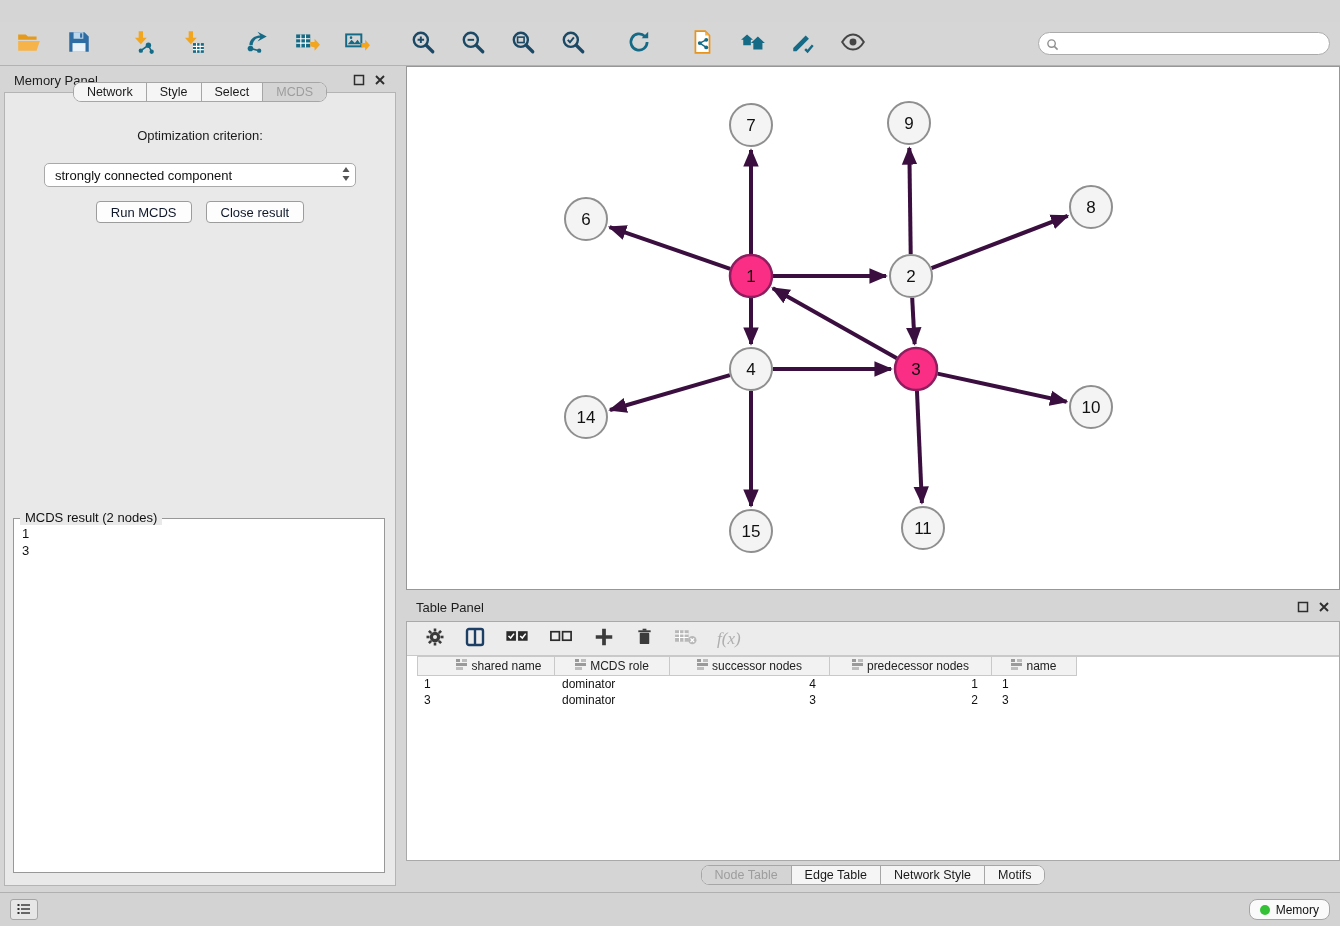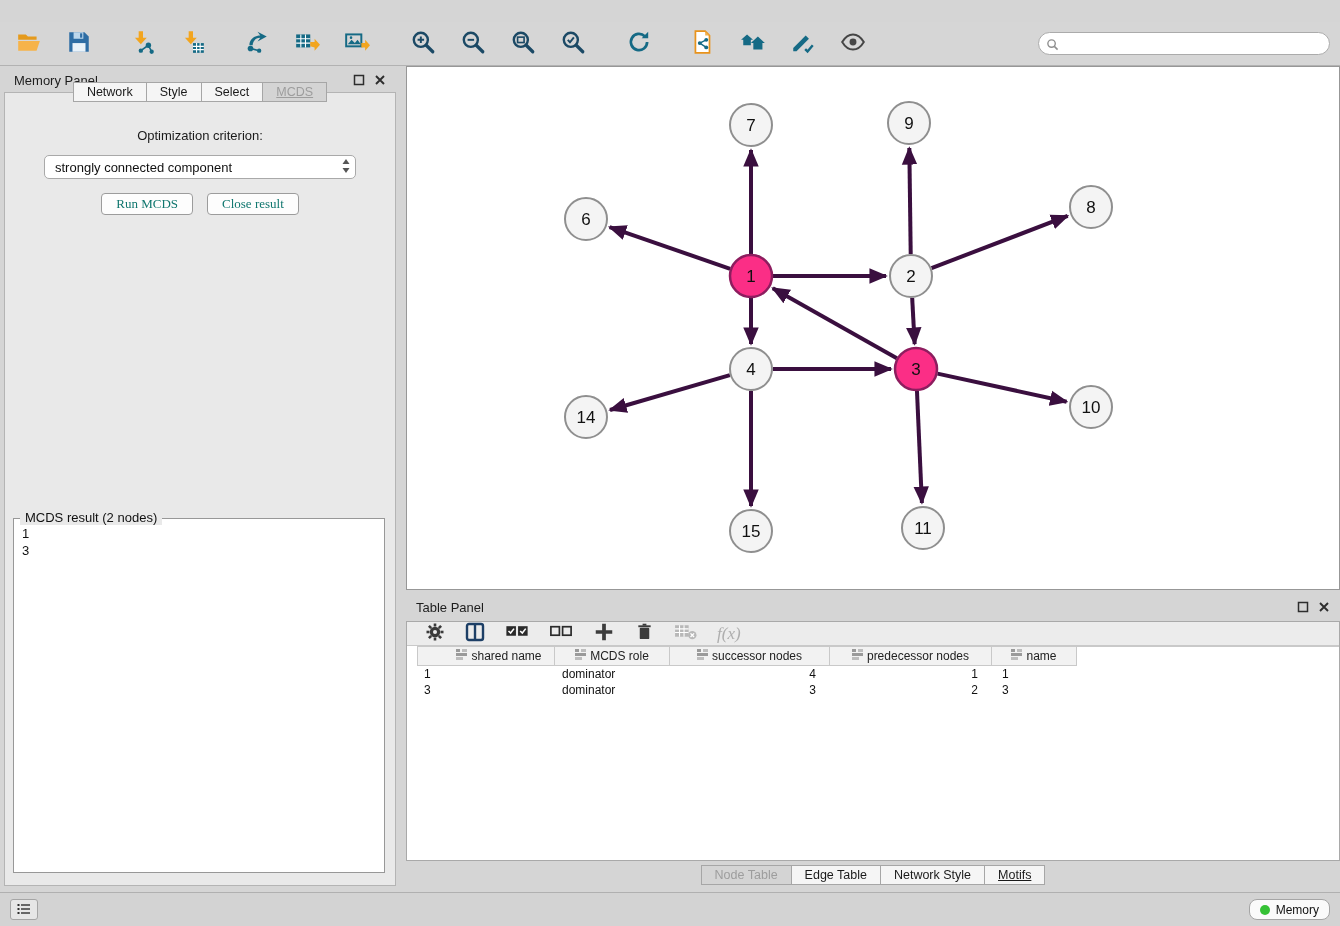--- a/index.html
+++ b/index.html
@@ -26,32 +26,32 @@
   
   .panel-header { height:24px; display:flex; align-items:center; padding:0 10px; font-size:13px; color:#1d1d1d; }
   .win-btns { margin-left:auto; display:flex; gap:9px; align-items:center; }
   .win-btns svg { display:block; }
 
   
   .control-panel { position:absolute; left:4px; top:68px; width:392px; height:818px; }
   .cp-body { position:absolute; left:0; top:24px; right:0; bottom:0;
     background:#e9e9e9; border:1px solid #b4b4b4; }
   .cp-tabs-row { display:flex; justify-content:center; margin-top:-11px; }
-  .seg { display:inline-flex; border:1px solid #a6a6a6; border-radius:0; overflow:hidden; background:#f5f5f5; }
+  .seg { display:inline-flex; border:1px solid #a6a6a6; border-radius:8px; overflow:hidden; background:#f5f5f5; }
   .seg-tab { padding:2px 13px; font-size:12.5px; color:#1a1a1a; border-right:1px solid #a6a6a6; background:#f5f5f5; white-space:nowrap; }
-  .seg-tab:last-child { border-right:none;text-decoration:underline; }
+  .seg-tab:last-child { border-right:none; }
   .seg-tab.active { background:#d4d4d4; color:#9d9d9d; }
   .opt-label { text-align:center; font-size:13px; color:#1a1a1a; margin-top:26px; }
-  .dropdown { margin:12px auto 0 auto; width:312px; height:24px; background:#fff;
+  .dropdown { margin:20px auto 0 auto; width:312px; height:24px; background:#fff;
     border:1px solid #a9a9a9; border-radius:5px; display:flex; align-items:center;
     padding:0 4px 0 10px; font-size:13px; color:#111; }
   .dropdown .dd-text { flex:1; }
   .btn-row { display:flex; justify-content:center; gap:14px; margin-top:14px; }
   .btn { height:22px; padding:0 14px; background:#fdfdfd; border:1px solid #9c9c9c;
-    border-radius:4px; font-size:13px; color:#0f766e; font-family:Liberation Serif, serif; }
+    border-radius:4px; font-size:13px; color:#0f172a; font-family:Liberation Sans, sans-serif; }
   .fieldset { position:absolute; left:8px; right:10px; top:425px; bottom:12px;
     border:1px solid #989898; background:#ffffff; }
   .fieldset .legend { position:absolute; top:-9px; left:6px; background:#e9e9e9;
     padding:0 5px; font-size:13px; color:#111; }
   .result-lines { padding:6px 8px; font-size:13px; line-height:17px; color:#111; }
 
   
   .net-window { position:absolute; left:406px; top:66px; width:934px; height:524px;
     border:1px solid #979797; background:#fff; }
   .net-titlebar { height:22px; background:#d8d8d8; border-bottom:1px solid #a8a8a8;
@@ -61,21 +61,21 @@
   .light.red { background:#fc5850; border:1px solid #dd3d36; }
   .light.yel { background:#fdbc40; border:1px solid #de9f34; }
   .light.grn { background:#34c84a; border:1px solid #25a83a; }
   .net-title { position:absolute; left:0; right:0; text-align:center; font-size:13px; color:#1a1a1a; }
   .net-canvas { position:relative; width:932px; height:500px; background:#fff; }
 
   
   .table-panel { position:absolute; left:406px; top:595px; width:934px; height:296px; }
   .tp-content { position:absolute; left:0; top:26px; right:0; height:240px;
     background:#fff; border:1px solid #a9a9a9; overflow:hidden; }
-  .tp-toolbar { height:24px; background:#ececec; border-bottom:1px solid #c9c9c9;
+  .tp-toolbar { height:34px; background:#ececec; border-bottom:1px solid #c9c9c9;
     display:flex; align-items:center; gap:20px; padding:0 18px; }
   .tp-toolbar .tpbtn { display:flex; align-items:center; justify-content:center; }
   .fx { font-family:"Liberation Serif", serif; font-style:italic; font-size:17px; color:#aeaeae; }
   .thead { display:flex; margin-left:10px; border-top:1px solid #c9c9c9; }
   .th { height:19px; background:#f2f2f2; border-right:1px solid #c9c9c9; border-bottom:1px solid #c9c9c9;
     display:flex; align-items:center; justify-content:center; gap:4px; font-size:12px; color:#222; }
   .th:first-child { border-left:1px solid #c9c9c9; }
   .tr { display:flex; margin-left:10px; }
   .td { height:16px; font-size:12px; color:#111; display:flex; align-items:center; }
   .c0 { width:138px;padding-left:26px; } .c1 { width:115px; } .c2 { width:160px; } .c3 { width:162px; } .c4 { width:85px; }

